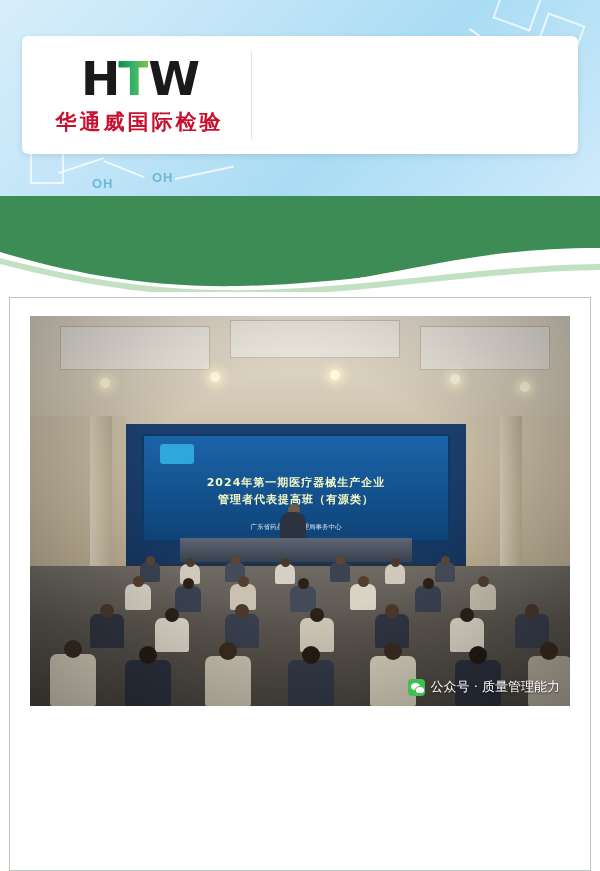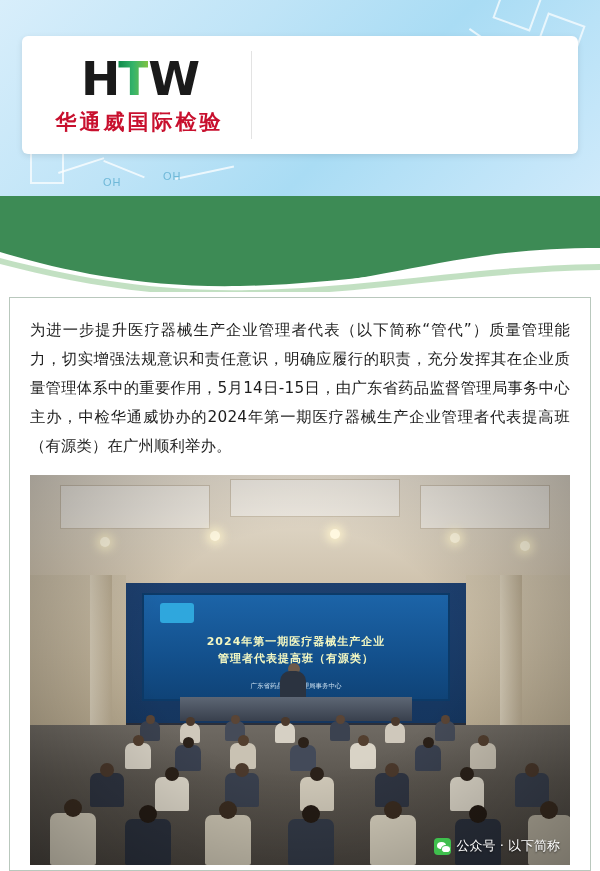--- a/index.html
+++ b/index.html
@@ -33,24 +33,23 @@
     transform-origin: 0 0;
   }
   .mol-ring {
     position: absolute;
     border: 2px solid #ffffff;
     opacity: .7;
   }
   .banner .oh {
     position: absolute;
     color: #6fb8d8;
-    font-size: 11px;
-    font-weight: normal;
+    font-size: 13px;
+    font-weight: bold;
     letter-spacing: 1px;
-    margin-left: 11px;
   }
   .banner-card {
     position: absolute;
     left: 22px;
     top: 36px;
     width: 556px;
     height: 118px;
     background: #ffffff;
     border-radius: 6px;
     box-shadow: 0 2px 6px rgba(0,0,0,.10);
@@ -299,21 +298,20 @@
 
   <div class="green-band">
     <svg width="600" height="96" viewBox="0 0 600 96" xmlns="http://www.w3.org/2000/svg">
       <path d="M0,0 L600,0 L600,52 C430,52 380,96 190,96 C110,96 40,84 0,74 Z" fill="#3d8b55"></path>
       <path d="M0,56 C60,74 140,92 240,90 C360,88 460,64 600,62 L600,96 L0,96 Z" fill="#ffffff"></path>
       <path d="M0,62 C70,80 150,96 250,94 C370,92 470,70 600,68 L600,74 C470,76 370,98 250,100 C150,102 70,86 0,68 Z" fill="#8fc78f" opacity="0.55"></path>
     </svg>
   </div>
 
   <div class="article">
-    <p class="para">为进一步提升医疗器械生产企业管理者代表（以下简称“管代”）质量管理能力，切实增强法规意识和责任意识，明确应履行的职责，充分发挥其在企业质量管理体系中的重要作用，5月14日-15日，由广东省药品监督管理局事务中心主办，中检华通威协办的2024年第一期医疗器械生产企业管理者代表提高班（有源类）在广州顺利举办。</p>
 
     <div class="photo">
       <div class="ph-ceiling"></div>
       <div class="ph-ceil-panel" style="left:30px;top:10px;width:150px;height:44px;"></div>
       <div class="ph-ceil-panel" style="left:200px;top:4px;width:170px;height:38px;"></div>
       <div class="ph-ceil-panel" style="left:390px;top:10px;width:130px;height:44px;"></div>
       <div class="ph-light" style="left:70px;top:62px;"></div>
       <div class="ph-light" style="left:180px;top:56px;"></div>
       <div class="ph-light" style="left:300px;top:54px;"></div>
       <div class="ph-light" style="left:420px;top:58px;"></div>
@@ -404,18 +402,18 @@
         <div class="seat" style="left:425px;top:344px;width:46px;height:46px;background:#2b313d;"></div>
         <div class="head" style="left:439px;top:330px;width:18px;height:18px;background:#241b14;"></div>
         <div class="seat" style="left:498px;top:340px;width:44px;height:50px;background:#b9b2a1;"></div>
         <div class="head" style="left:510px;top:326px;width:18px;height:18px;background:#3a2c20;"></div>
       </div>
 
       <div class="ph-vignette"></div>
 
       <div class="ph-badge">
         <span class="wechat-icon"></span>
-        <span>公众号 · 以下简称</span>
+        <span>公众号 · 质量管理能力</span>
       </div>
     </div>
   </div>
 
 </div>
 
 </body></html>

